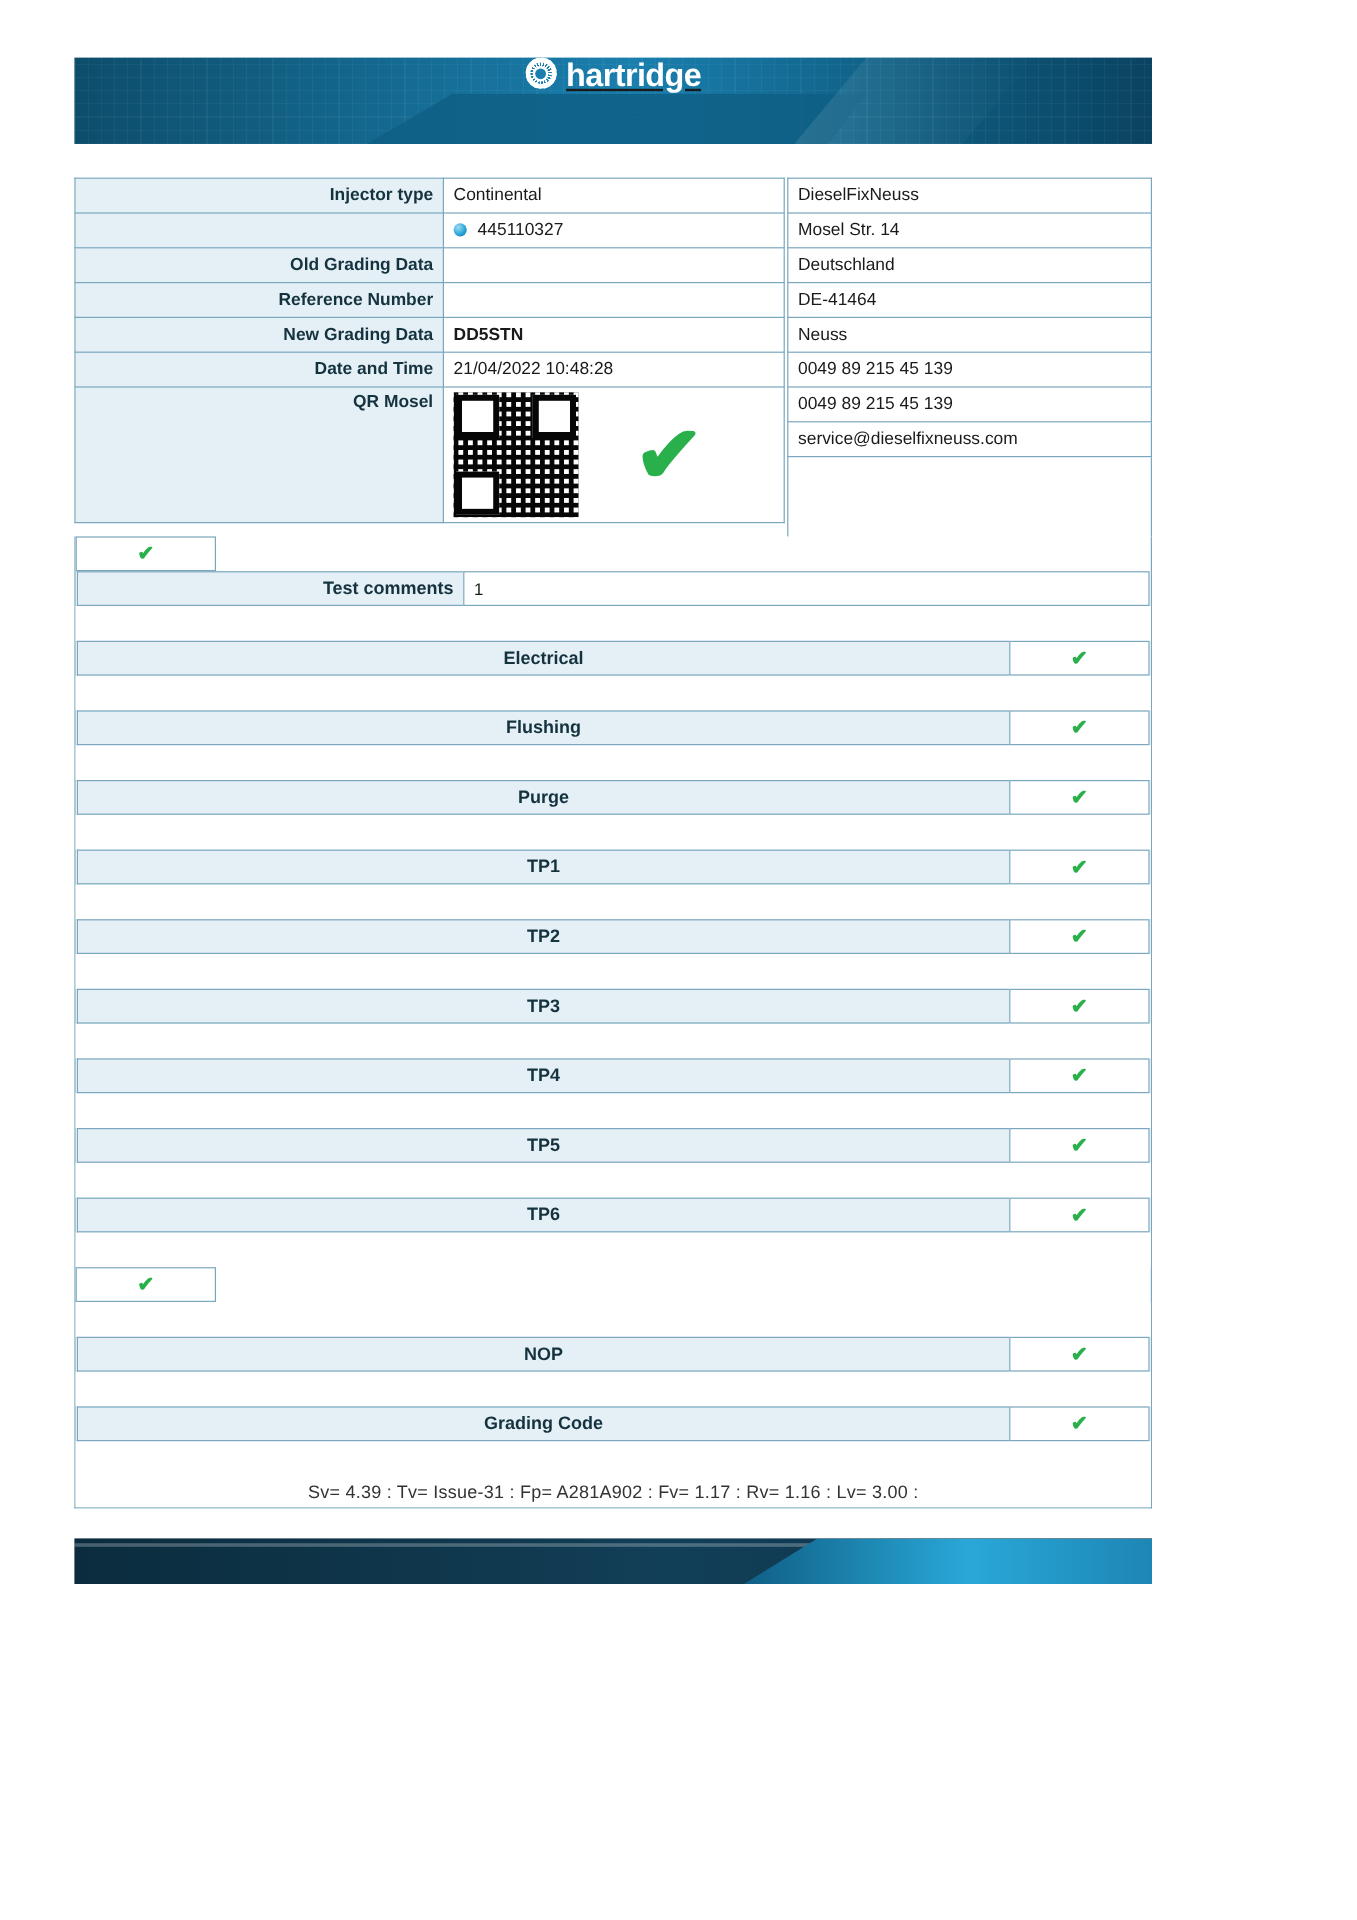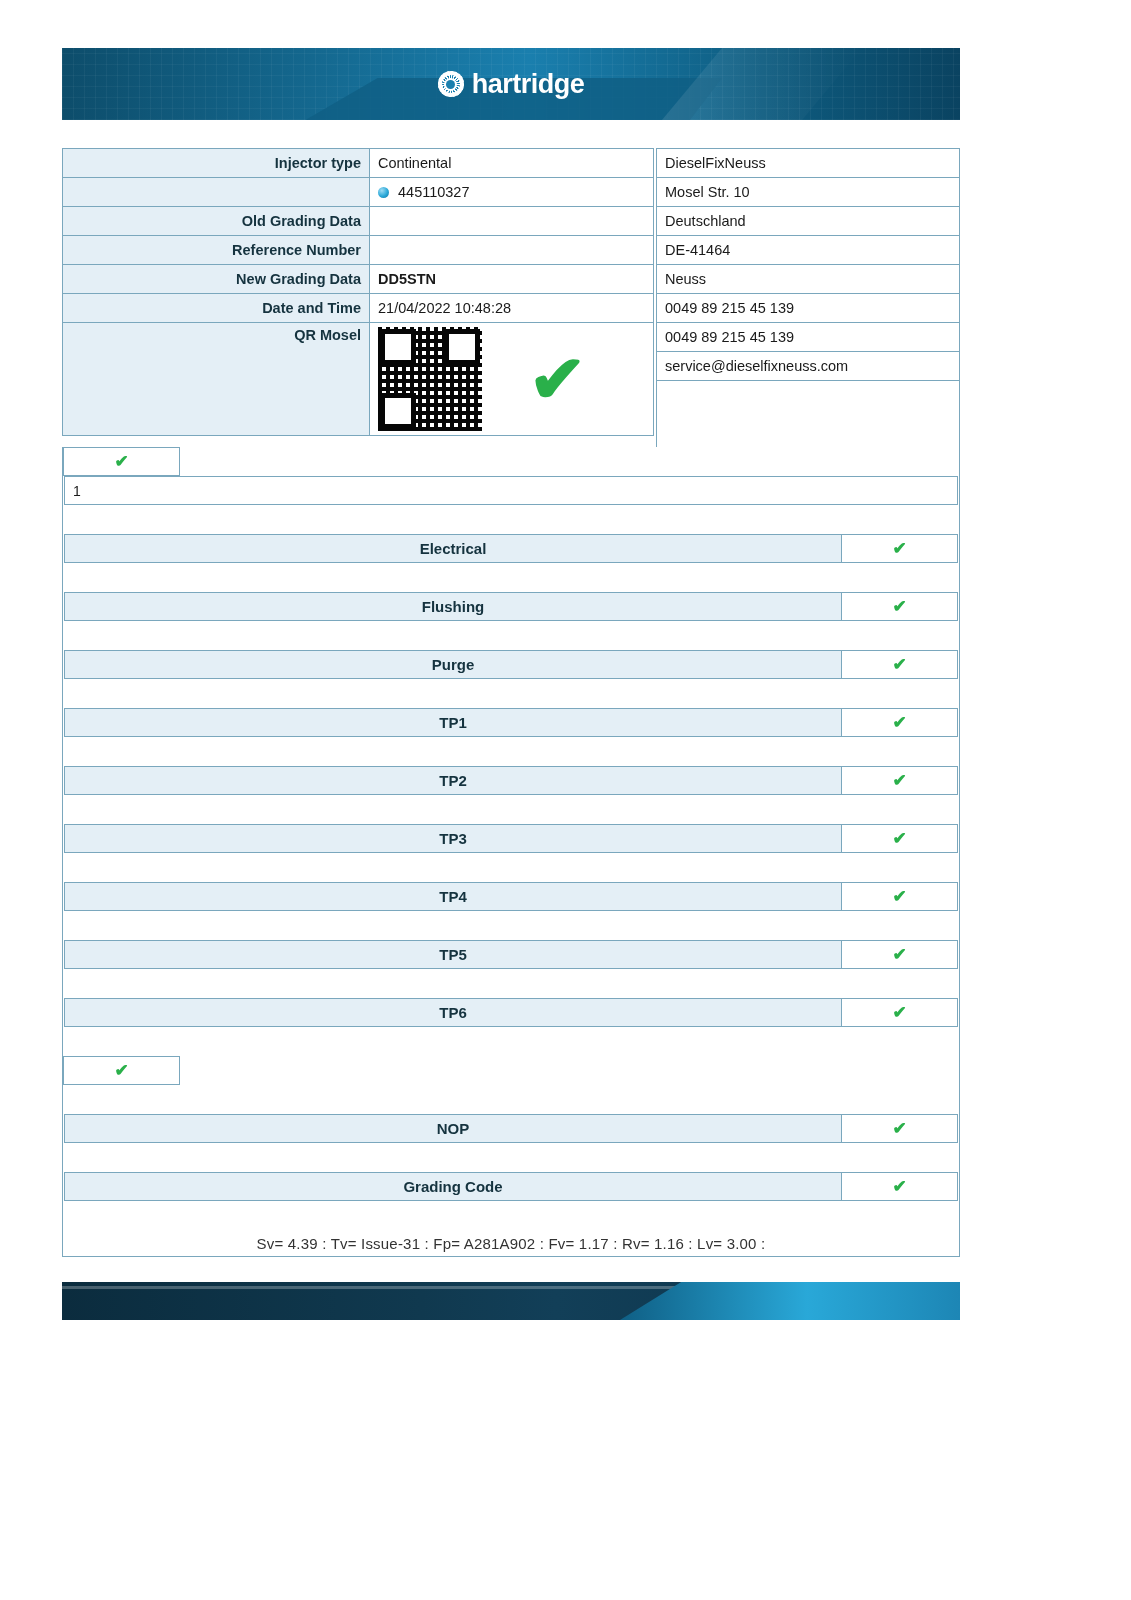--- a/index.html
+++ b/index.html
@@ -52,23 +52,24 @@
     height: 72px;
     background: linear-gradient(90deg, rgba(255,255,255,0.10), rgba(255,255,255,0));
     clip-path: polygon(30% 0%, 100% 0%, 70% 100%, 0% 100%);
   }
   .logo-wrap {
     position: absolute;
     left: 0; top: 0;
     width: 100%;
     height: 100%;
     display: flex;
-    align-items: center;
+    align-items: flex-start;
     justify-content: center;
     gap: 8px;
+    text-decoration: underline;
   }
   .logo-mark {
     width: 26px; height: 26px;
     border-radius: 50%;
     background:
       repeating-conic-gradient(from 0deg, #ffffff 0deg 9deg, #1a7fae 9deg 18deg);
     box-shadow: inset 0 0 0 4px #ffffff;
     position: relative;
   }
   .logo-mark::after {
@@ -359,21 +360,21 @@
     </tr>
   </tbody>
     </table>
 
   <table class="tbl-right">
     <tbody>
         <tr>
           <td class="val">DieselFixNeuss</td>
         </tr>
     <tr>
-          <td class="val">Mosel Str. 10</td>
+          <td class="val">Mosel Str. 14</td>
         </tr>
     <tr>
           <td class="val">Deutschland</td>
         </tr>
     <tr>
           <td class="val">DE-41464</td>
         </tr>
     <tr>
           <td class="val">Neuss</td>
         </tr>
@@ -393,20 +394,21 @@
     </table>
 </div>
 
 <div class="tests">
 
   <div class="test-row">
     <div class="test-status">✔</div>
   </div>
 
   <div class="comment-row">
+    <div class="comment-label">Test comments</div>
     <div class="comment-value">1</div>
   </div>
   <div class="gap-row"></div>
 
   <div class="test-row">
     <div class="test-title">Electrical</div>
     <div class="test-status">✔</div>
   </div>
   <div class="gap-row"></div>
 

